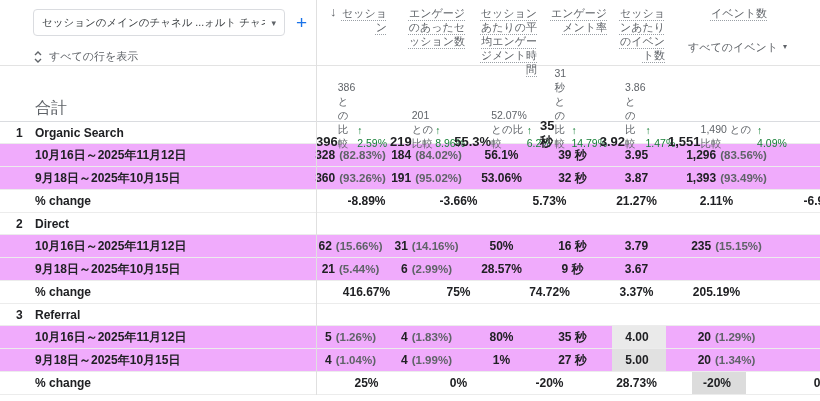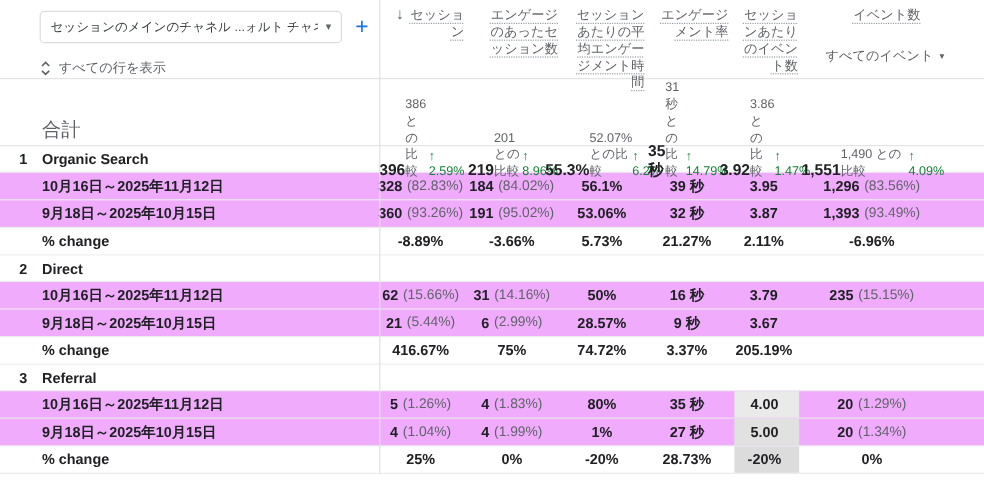--- a/index.html
+++ b/index.html
@@ -73,33 +73,33 @@
   .tlabel { display: flex; align-items: center; padding-left: 35px; font-size: 16px; color: #5f6368; }
   .tcell { display: flex; flex-direction: row; align-items: flex-end; justify-content: center; padding-right: 3px; }
   .tval { font-size: 13px; font-weight: 700; color: #202124; line-height: 16px; }
   .tcmp { font-size: 10.5px; color: #5f6368; line-height: 14px; }
   .tchg { font-size: 10.5px; color: #188038; line-height: 13px; }
 
   
   .row { align-items: stretch; border-bottom: 1px solid #ececec; background: #fff; }
   .r-gheader { height: 22px; }
   .r-period  { height: 23px; background: #f0abfc; }
-  .r-change  { height: 23px; }
+  .r-change  { height: 23px; gap: 16px; }
   .dimcell { position: relative; display: flex; align-items: center; padding-left: 35px; font-size: 12px; }
   .gnum { position: absolute; left: 16px; font-size: 12px; font-weight: 700; color: #202124; }
   .gname { font-weight: 700; color: #202124; }
   .rlabel { font-weight: 700; color: #202124; }
   .vcell { height: 100%; font-size: 12px; }
   .plainbox, .heatbox {
     height: 100%; display: flex; align-items: center; justify-content: center;
     padding-right: 5px;
   }
   .heatbox { margin: 0 2px; padding-right: 4px; }
   .num { font-weight: 700; color: #202124; white-space: nowrap; }
-  .share { font-weight: 400; color: #5f6368; margin-left: 4px; font-size: 11.5px; white-space: nowrap; }
+  .share { font-weight: 700; color: #5f6368; margin-left: 4px; font-size: 11.5px; white-space: nowrap; }
 </style>
 </head>
 <body>
 
 <div class="app">
   <div class="vdivider"></div>
 
   <div class="topbar">
     <div class="left-controls">
       <div class="dim-row">

